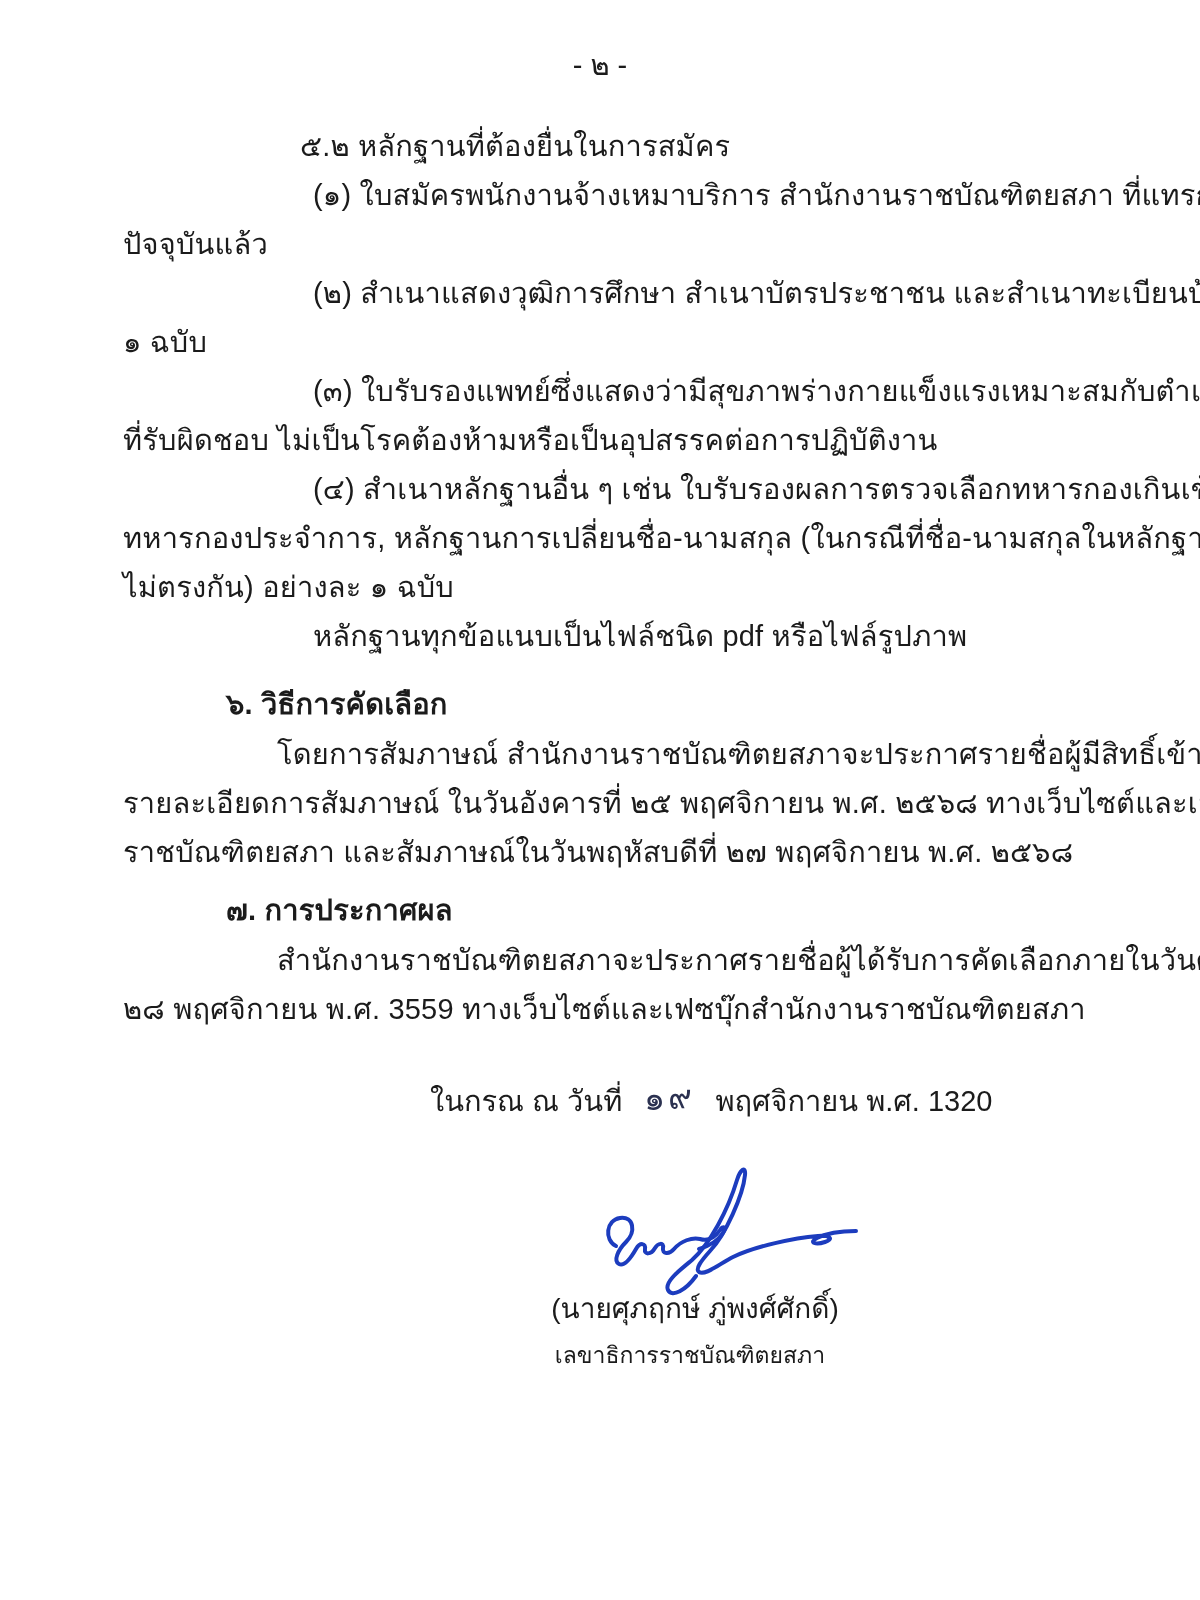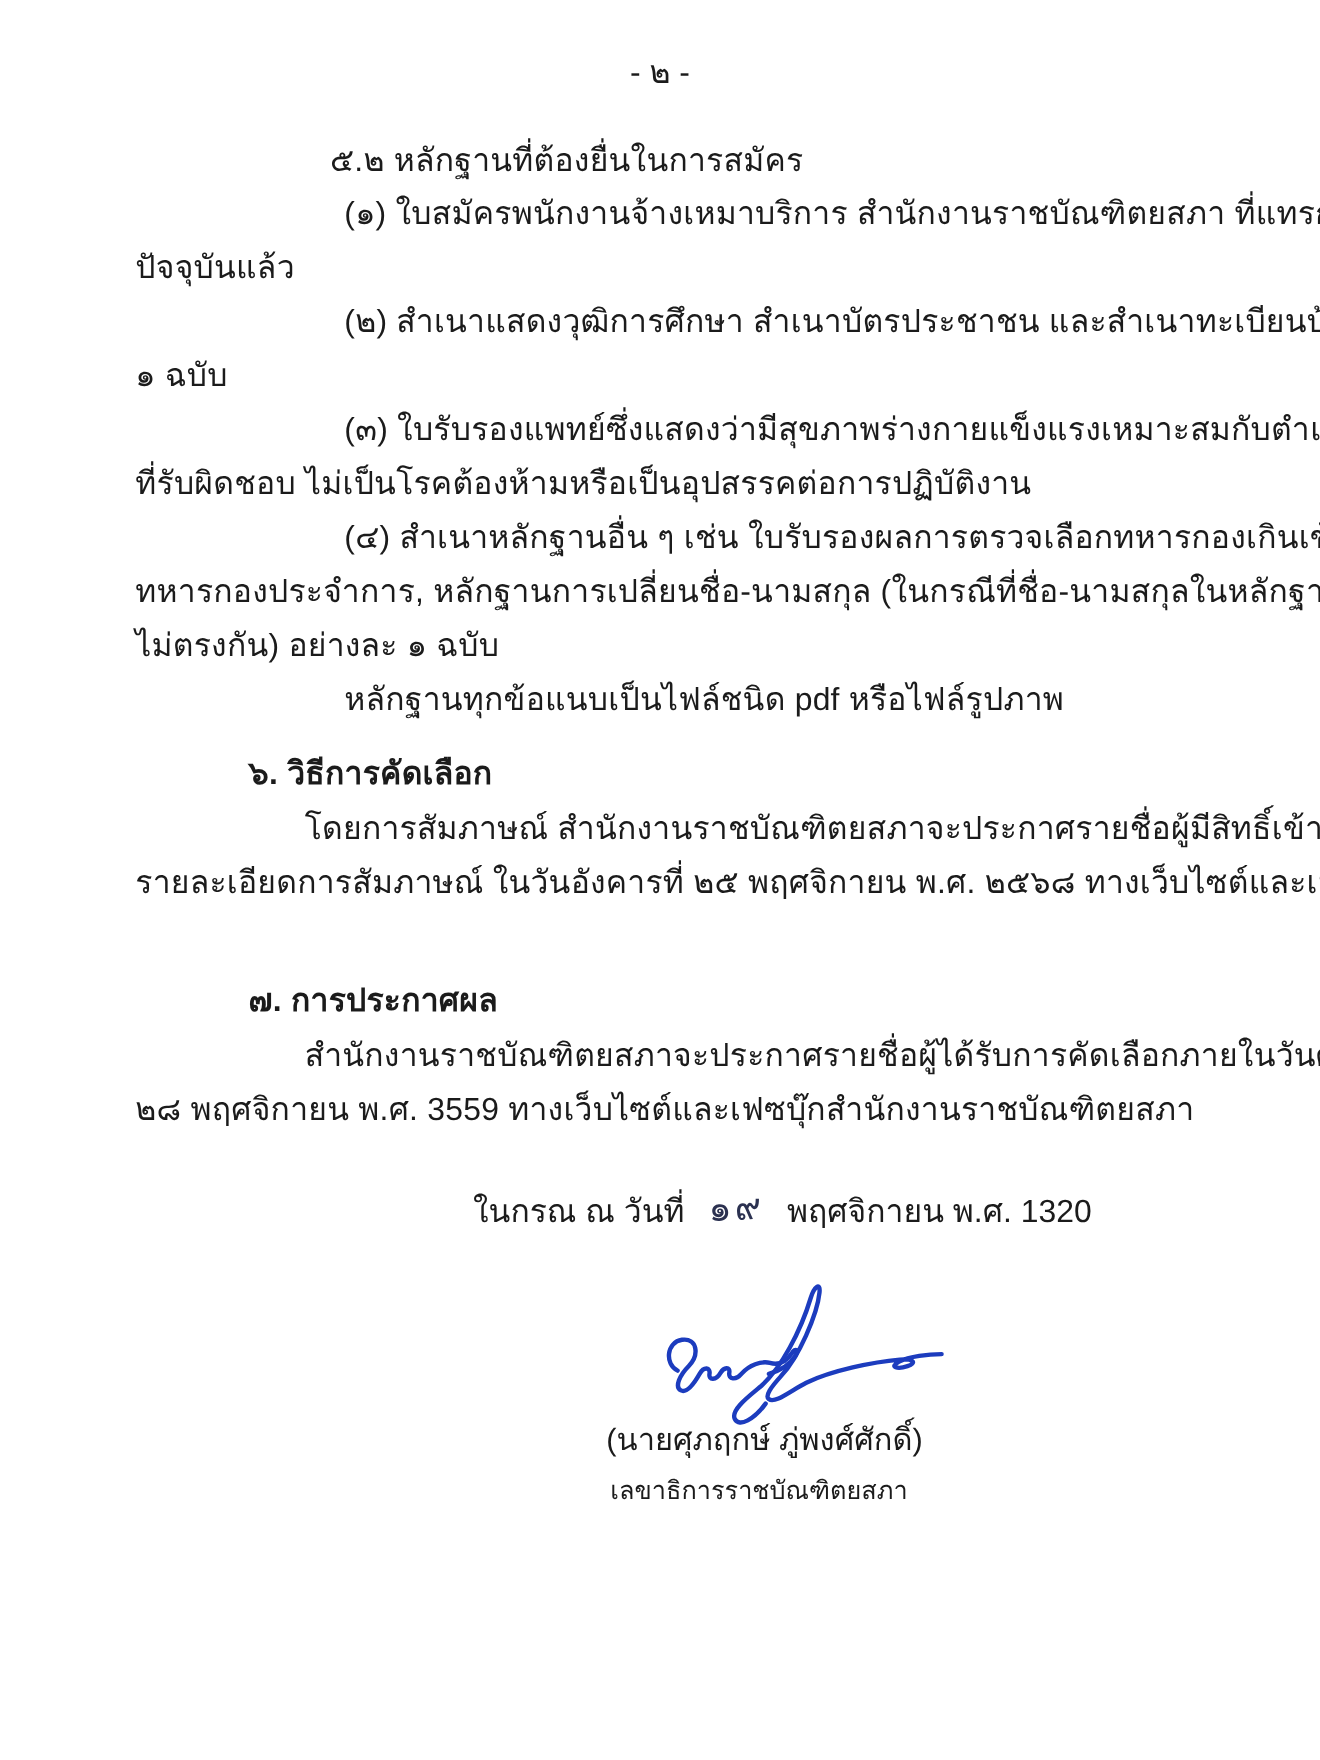--- a/index.html
+++ b/index.html
@@ -101,20 +101,21 @@
 
   <div class="line ind-item" style="top:469px">(๔) สำเนาหลักฐานอื่น ๆ เช่น ใบรับรองผลการตรวจเลือกทหารกองเกินเข้ารับราชการ</div>
   <div class="line ind-margin" style="top:518px">ทหารกองประจำการ, หลักฐานการเปลี่ยนชื่อ-นามสกุล (ในกรณีที่ชื่อ-นามสกุลในหลักฐานการสมัคร</div>
   <div class="line ind-margin" style="top:567px">ไม่ตรงกัน) อย่างละ ๑ ฉบับ</div>
 
   <div class="line ind-item" style="top:616px">หลักฐานทุกข้อแนบเป็นไฟล์ชนิด pdf หรือไฟล์รูปภาพ</div>
 
   <div class="line ind-head bold" style="top:684px">๖. วิธีการคัดเลือก</div>
   <div class="line ind-para" style="top:734px">โดยการสัมภาษณ์ สำนักงานราชบัณฑิตยสภาจะประกาศรายชื่อผู้มีสิทธิ์เข้าสัมภาษณ์และ</div>
   <div class="line ind-margin" style="top:783px">รายละเอียดการสัมภาษณ์ ในวันอังคารที่ ๒๕ พฤศจิกายน พ.ศ. ๒๕๖๘ ทางเว็บไซต์และเฟซบุ๊กสำนักงาน</div>
+  <div class="line ind-margin" style="top:832px">ราชบัณฑิตยสภา และสัมภาษณ์ในวันพฤหัสบดีที่ ๒๗ พฤศจิกายน พ.ศ. ๒๕๖๘</div>
 
   <div class="line ind-head bold" style="top:890px">๗. การประกาศผล</div>
   <div class="line ind-para" style="top:940px">สำนักงานราชบัณฑิตยสภาจะประกาศรายชื่อผู้ได้รับการคัดเลือกภายในวันศุกร์ที่</div>
   <div class="line ind-margin" style="top:989px">๒๘ พฤศจิกายน พ.ศ. 3559 ทางเว็บไซต์และเฟซบุ๊กสำนักงานราชบัณฑิตยสภา</div>
 
   <div class="announce-line">
     <span>ในกรณ ณ วันที่</span><span class="handwritten-day" style="color: rgb(43, 49, 80);">๑๙</span><span>พฤศจิกายน พ.ศ. 1320</span>
   </div>
 
   <div class="signature-wrap">

